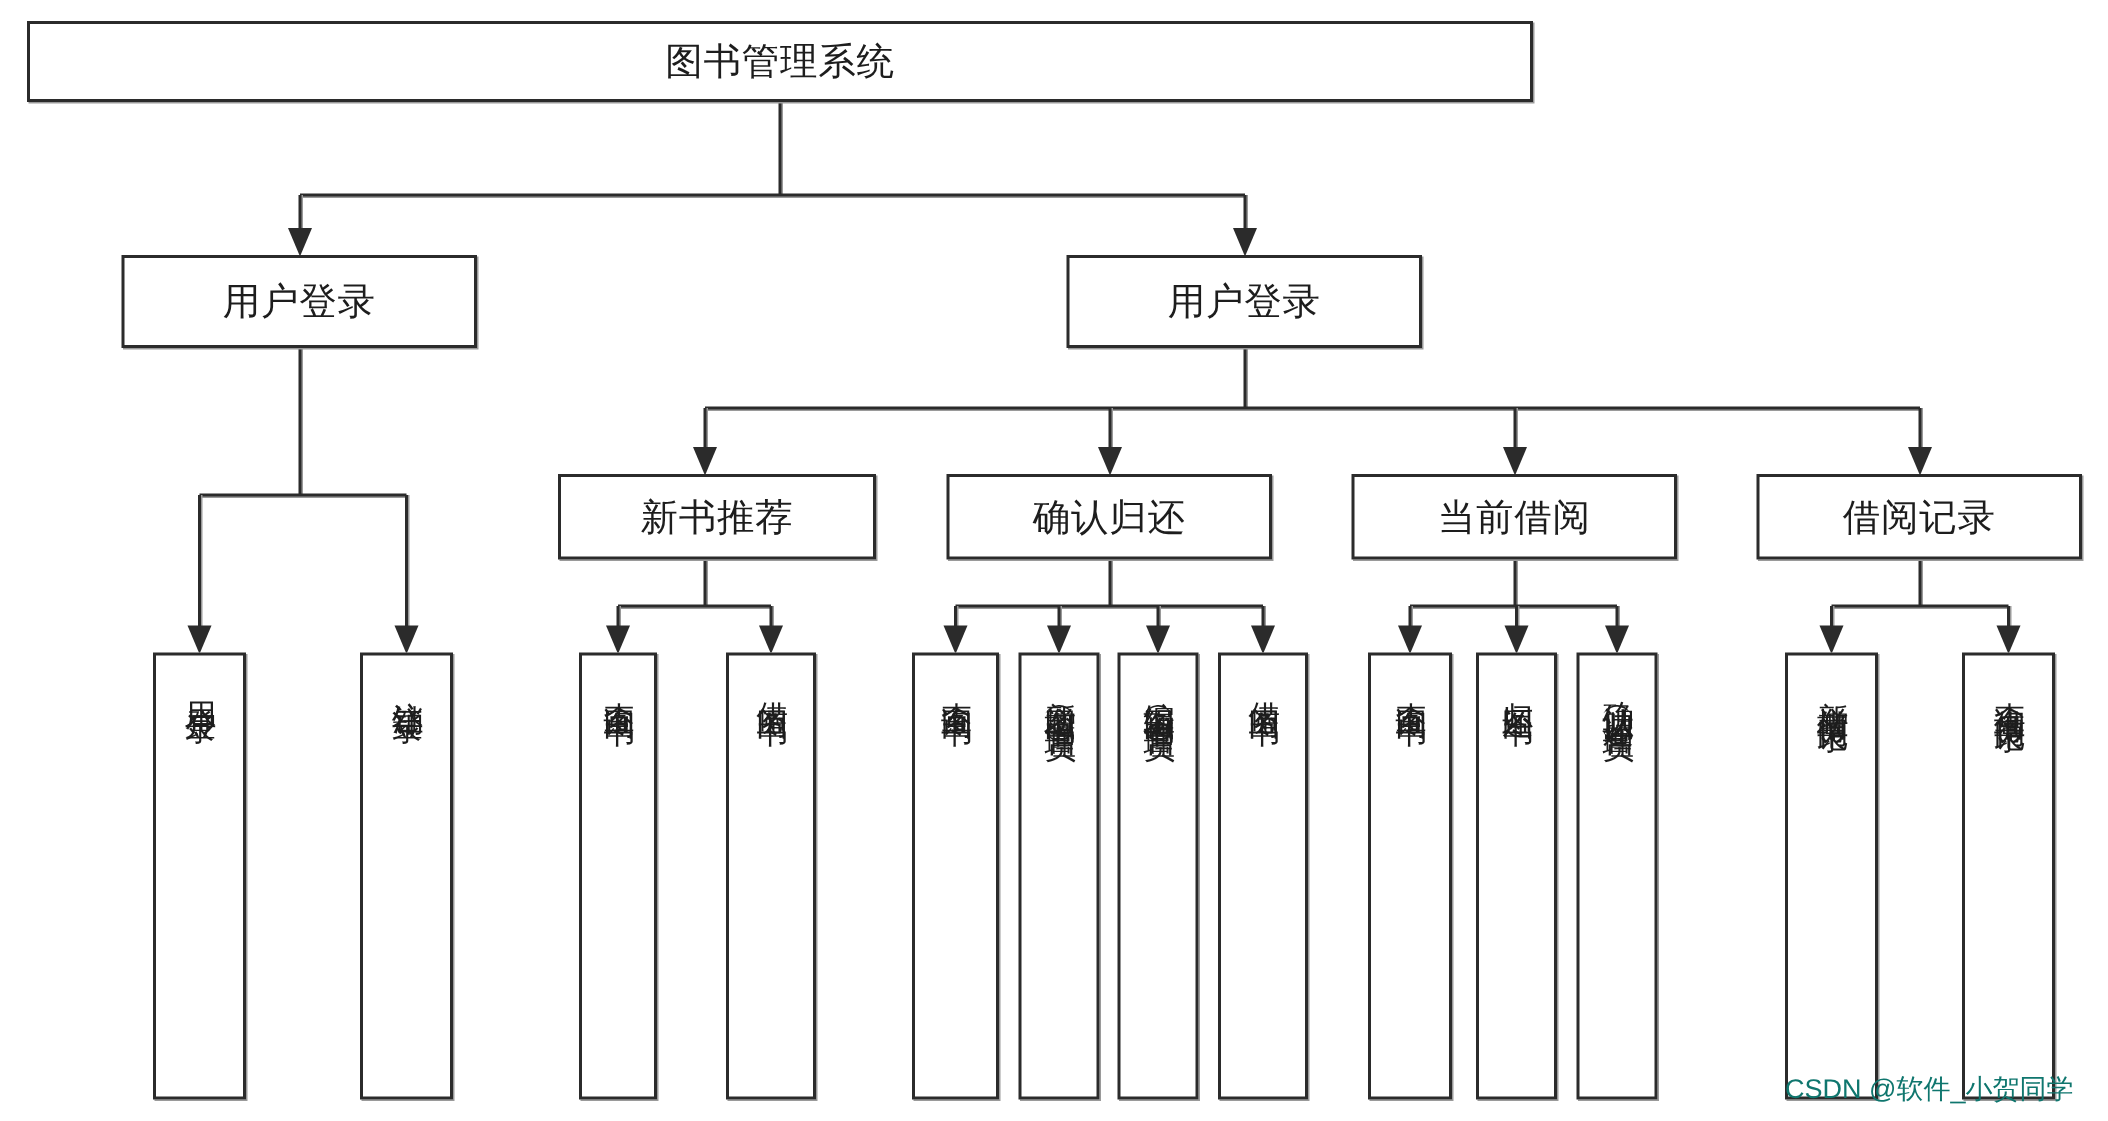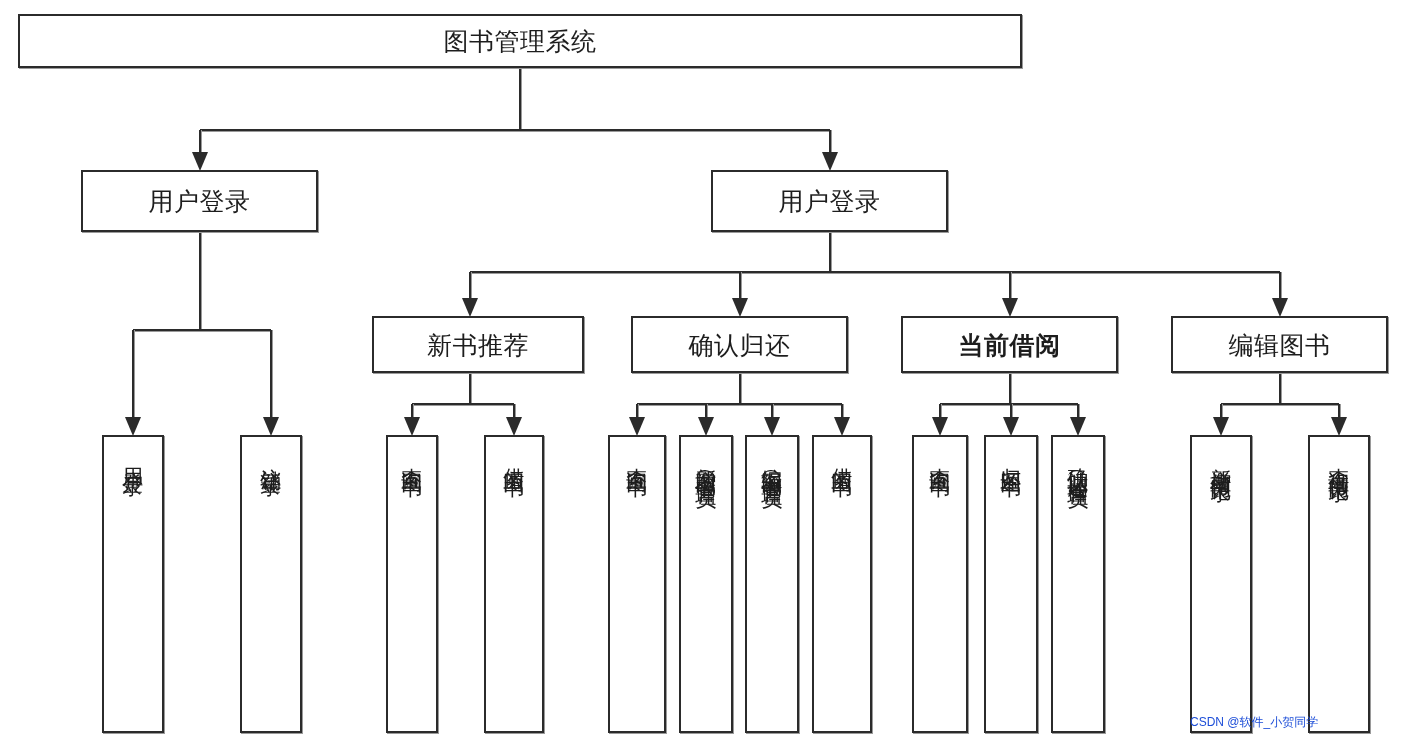--- a/index.html
+++ b/index.html
@@ -65,22 +65,22 @@
   .arrowhead {
     position: absolute;
     width: 0;
     height: 0;
     border-left: 8px solid transparent;
     border-right: 8px solid transparent;
     border-top: 19px solid #2b2b2b;
   }
   .watermark {
     position: absolute;
-    color: #1d4ed8;
-    font-size: 12px;
+    color: #0f766e;
+    font-size: 18px;
     white-space: nowrap;
     pointer-events: none;
   }
 </style>
 </head>
 <body>
 
 <div id="canvas">
   <div id="connectors">
       <div class="vline" style="left: 519px; top: 68px; height: 62px;"></div>
@@ -145,25 +145,25 @@
       </div>
       <div class="node horizontal" style="left: 711px; top: 170px; width: 237px; height: 62px;">
         <span class="node-label">用户登录</span>
       </div>
       <div class="node horizontal" style="left: 372px; top: 316px; width: 212px; height: 57px;">
         <span class="node-label">新书推荐</span>
       </div>
       <div class="node horizontal" style="left: 631px; top: 316px; width: 217px; height: 57px;">
         <span class="node-label">确认归还</span>
       </div>
-      <div class="node horizontal" style="left: 901px; top: 316px; width: 217px; height: 57px; font-weight: bold;">
+      <div class="node horizontal" style="left: 901px; top: 316px; width: 217px; height: 57px;">
         <span class="node-label">当前借阅</span>
       </div>
       <div class="node horizontal" style="left: 1171px; top: 316px; width: 217px; height: 57px;">
-        <span class="node-label">编辑图书</span>
+        <span class="node-label">借阅记录</span>
       </div>
       <div class="node vertical" style="left: 102px; top: 435px; width: 62px; height: 298px;">
         <span class="node-label">用户登录</span>
       </div>
       <div class="node vertical" style="left: 240px; top: 435px; width: 62px; height: 298px;">
         <span class="node-label">注销登录</span>
       </div>
       <div class="node vertical" style="left: 386px; top: 435px; width: 52px; height: 298px;">
         <span class="node-label">查询图书</span>
       </div>

